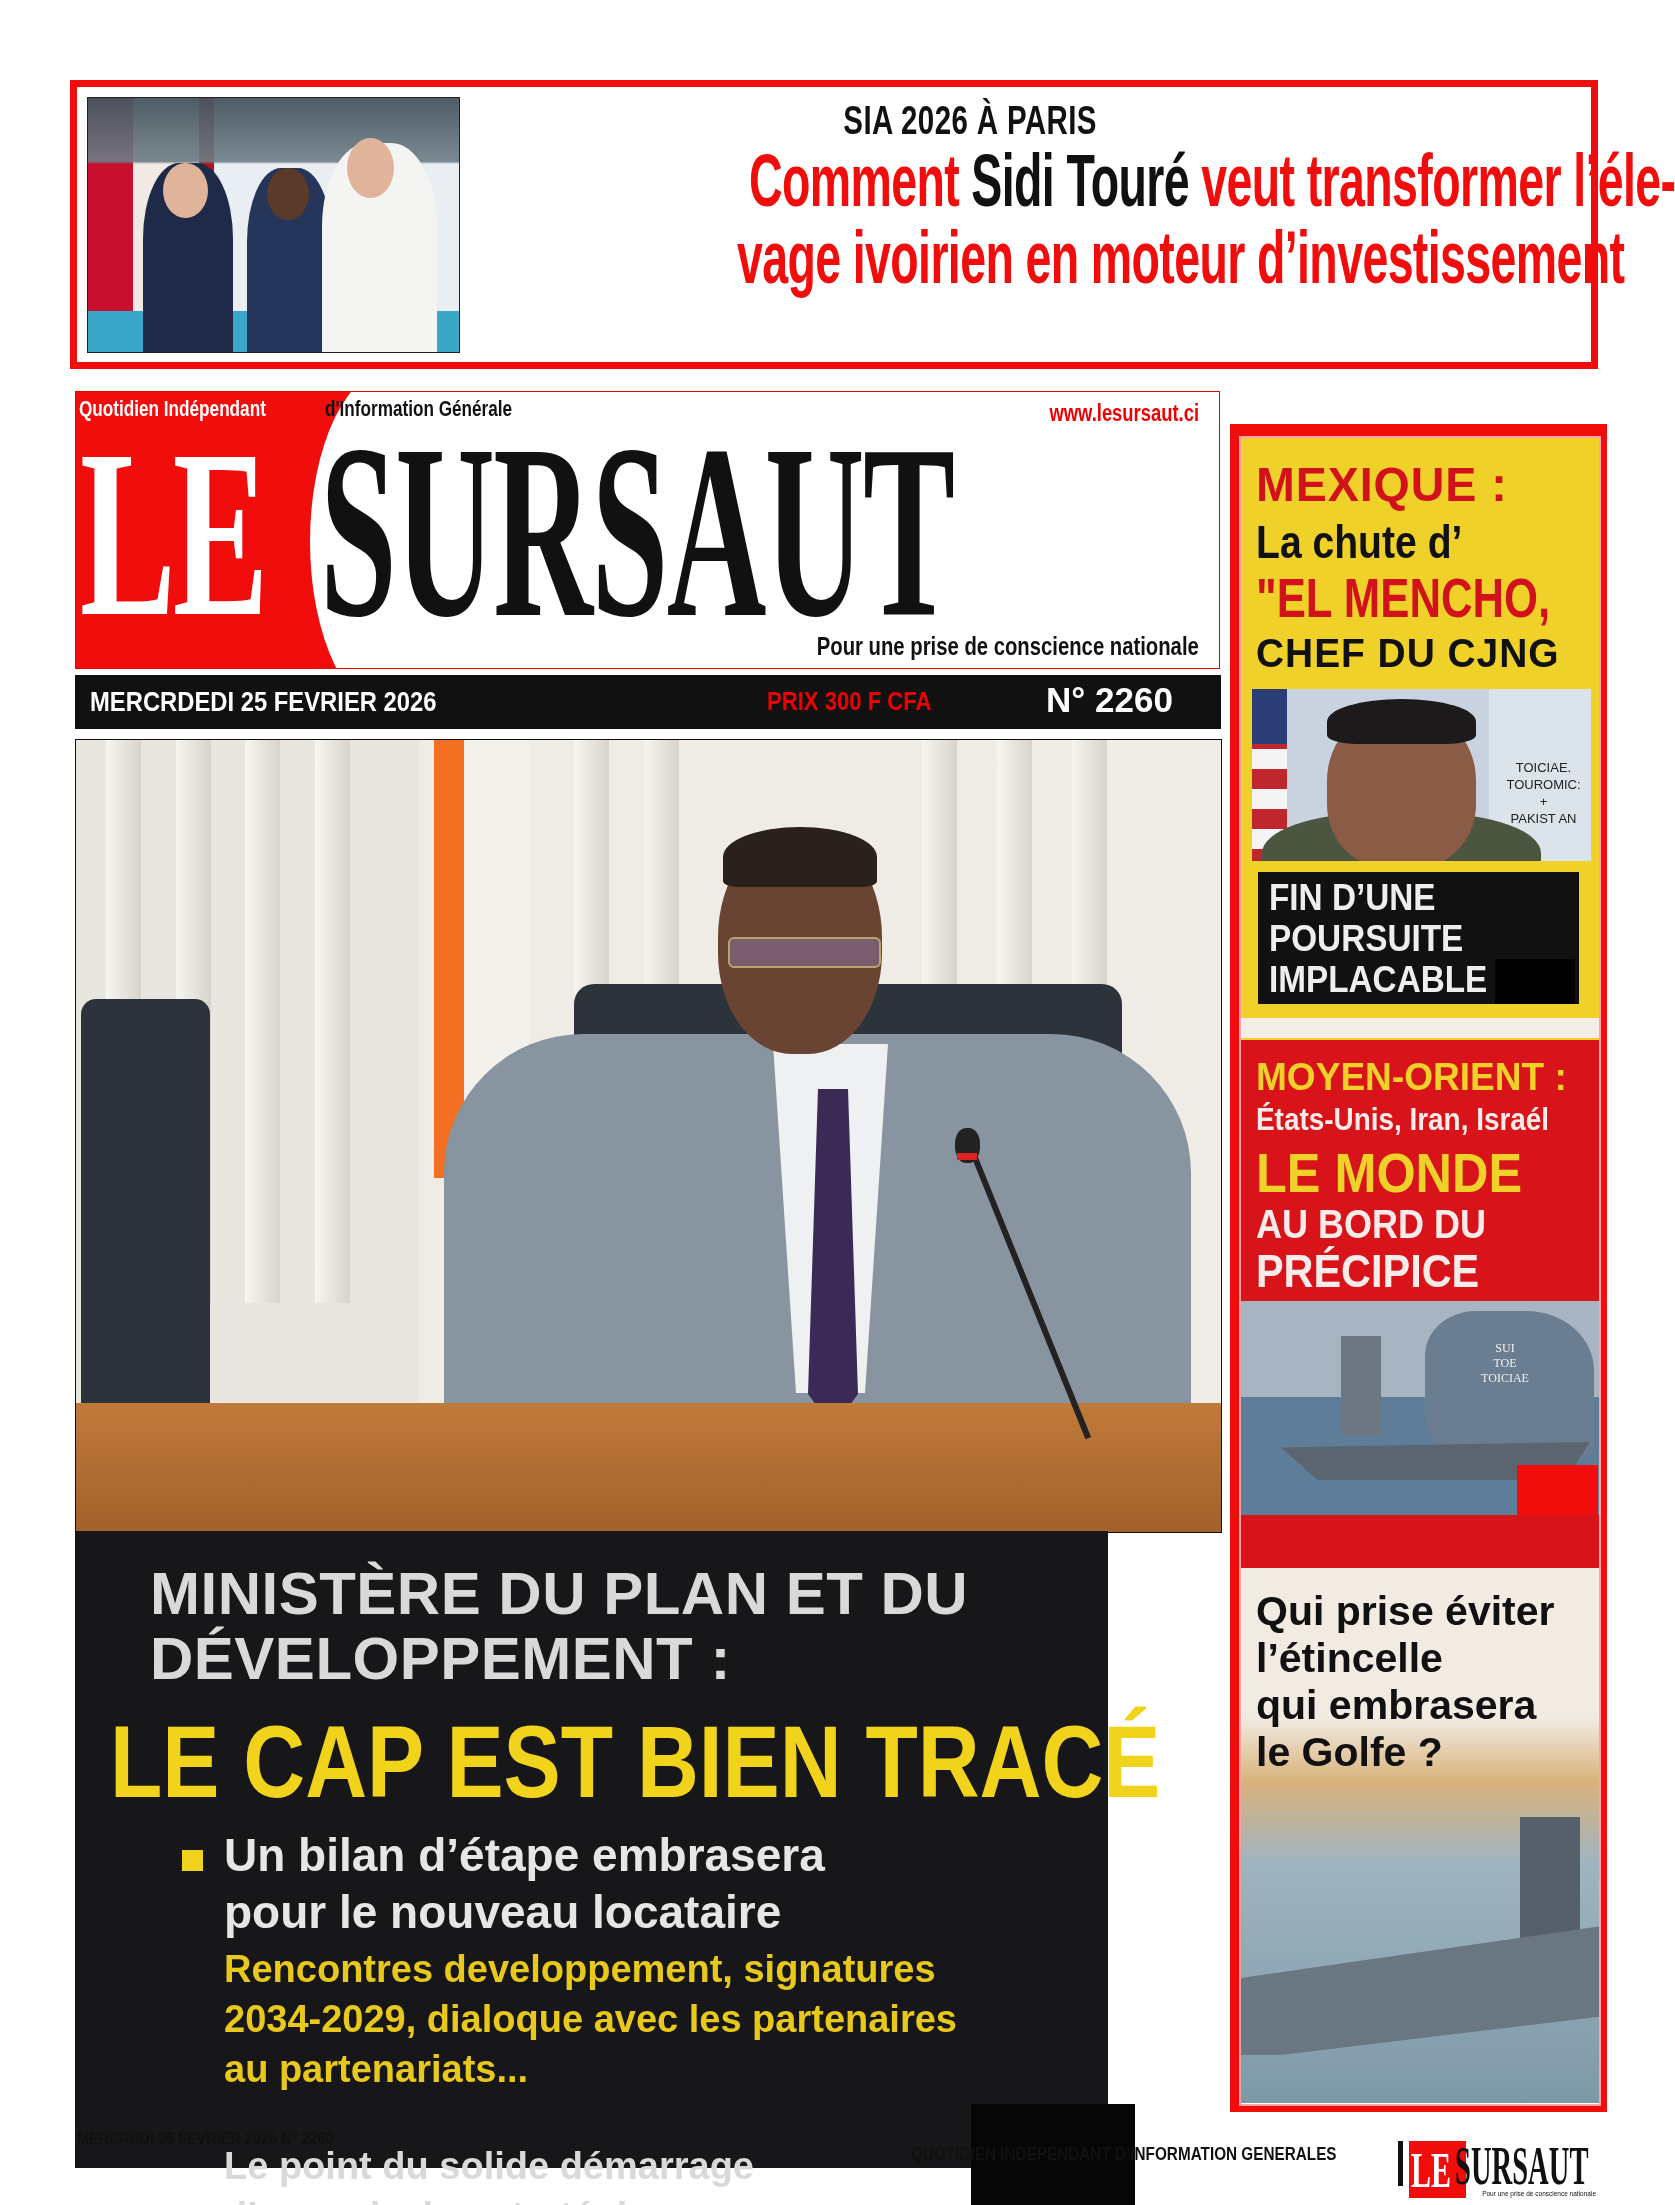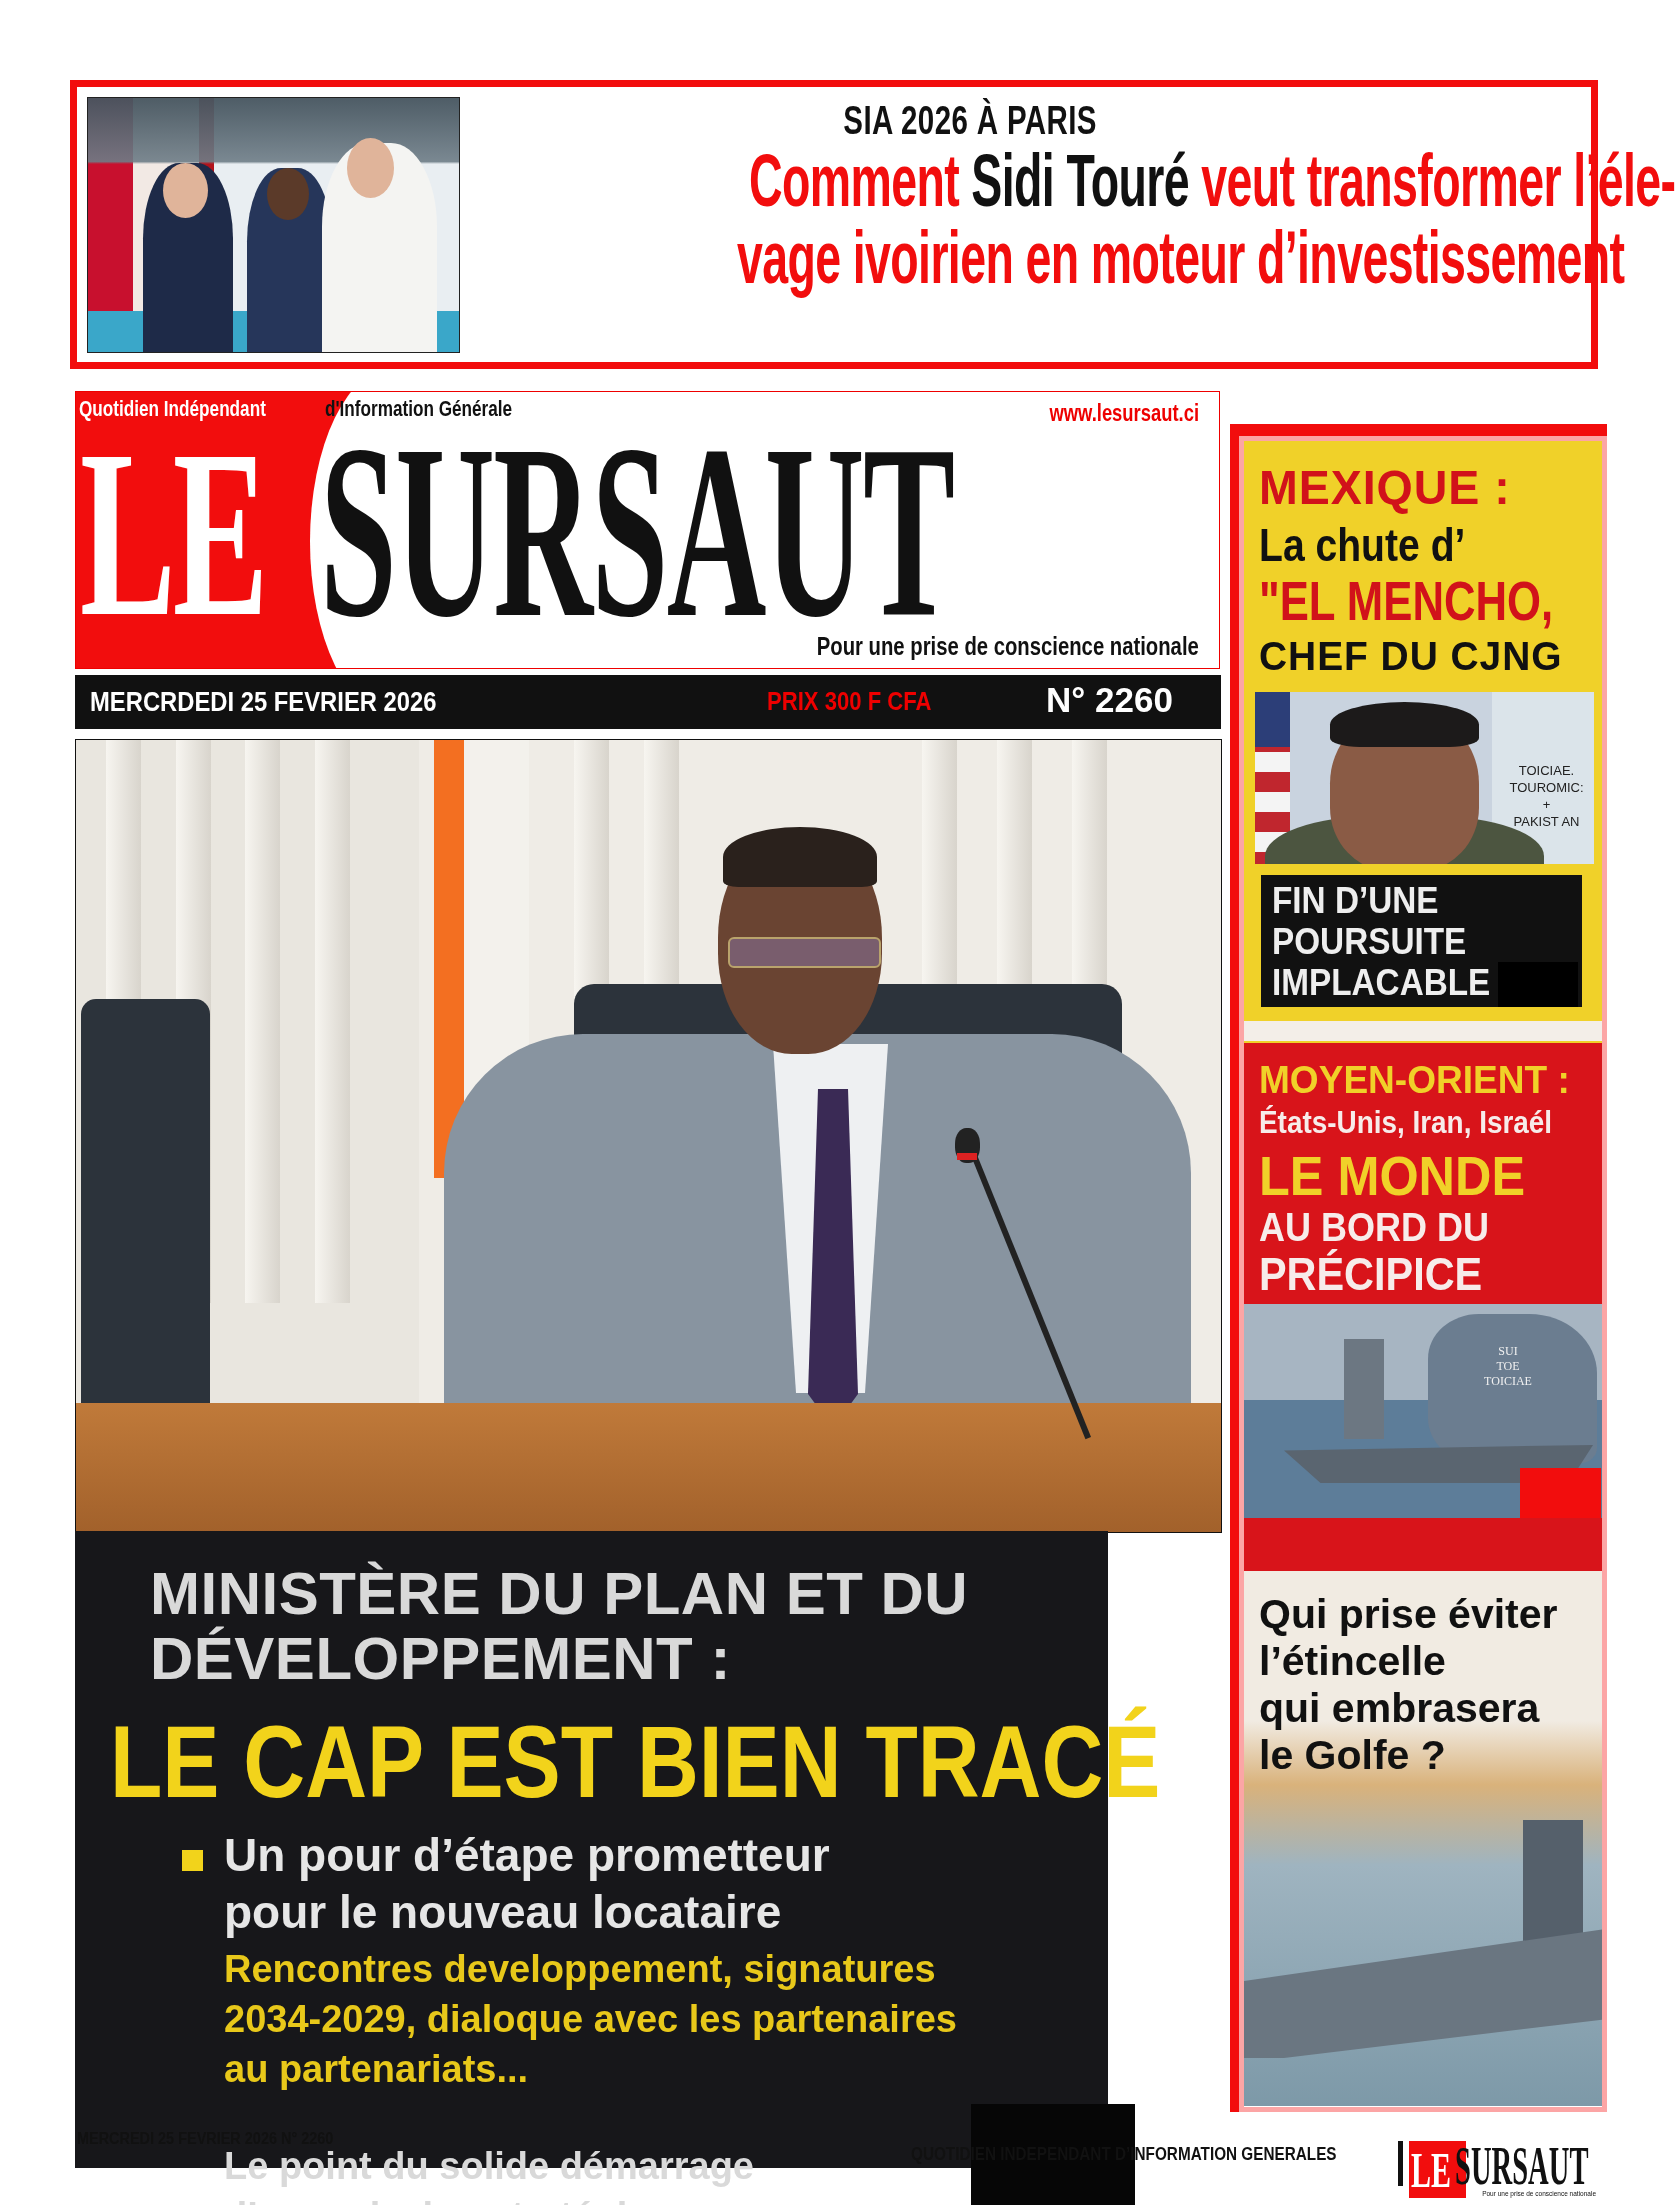--- a/index.html
+++ b/index.html
@@ -61,21 +61,21 @@
   #story-kicker { left:75px; top:30px; font-size:60px; line-height:65px; font-weight:bold; color:#d9d9d9; letter-spacing:0.5px; }
   #story-title { left:35px; top:179px; font-size:102px; line-height:105px; font-weight:bold; color:#f2d31b; transform:scaleX(0.84); transform-origin:left; white-space:nowrap; }
   #bullet-square { left:107px; top:319px; width:21px; height:21px; background:#f2d31b; }
   #story-sub { left:149px; top:296px; font-size:46px; line-height:57px; font-weight:bold; color:#e6e6e6; }
   #story-detail { left:149px; top:413px; font-size:38px; line-height:50px; font-weight:bold; color:#e8c81a; }
   #story-point { left:149px; top:610px; font-size:38px; line-height:50px; font-weight:bold; color:#d9d9d9; }
   #story-redact { left:896px; top:573px; width:164px; height:149px; background:#060606; }
 
   
   #side { left:1230px; top:424px; width:377px; height:1688px; background:#f20d0d; }
-  #side-inner { left:9px; top:12.4px; width:358px; height:1666px; background:#fff; border:5px solid #fca5a5; overflow:hidden; }
+  #side-inner { left:9px; top:12.4px; width:358px; height:1666px; background:#fff; border:2px solid #fca5a5; overflow:hidden; }
 
   #mx { left:0; top:0; width:358px; height:677px; background:#f0d129; }
   #mx-kicker { left:15px; top:17.4px; font-size:49px; font-weight:900; color:#d1121a; letter-spacing:1px; transform:scaleX(0.95); transform-origin:left; white-space:nowrap; }
   #mx-line2 { left:15px; top:77px; font-size:46px; font-weight:bold; color:#111; transform:scaleX(0.85); transform-origin:left; white-space:nowrap; }
   #mx-line3 { left:15px; top:127px; font-size:56px; font-weight:bold; color:#d1121a; transform:scaleX(0.78); transform-origin:left; white-space:nowrap; }
   #mx-line4 { left:15px; top:192px; font-size:41px; font-weight:bold; color:#111; letter-spacing:1px; transform:scaleX(0.95); transform-origin:left; white-space:nowrap; }
   #mx-photo { left:11px; top:251px; width:339px; height:172px; background:linear-gradient(90deg,#c9d3df 0 70%,#dbe4ea 70% 100%); overflow:hidden; }
   #mx-flag { position:absolute; left:0; top:0; width:35px; height:172px; background:repeating-linear-gradient(180deg,#c0262e 0 20px,#f4f4f4 20px 40px); }
   #mx-flag-blue { position:absolute; left:0; top:0; width:35px; height:55px; background:#2c3e78; }
   #mx-face { position:absolute; left:75px; top:20px; width:149px; height:159px; background:#8a5b45; border-radius:45% 45% 40% 40%; }
@@ -181,21 +181,21 @@
 </div>
 
 <div id="story-box" class="abs">
   <div id="story-kicker" class="abs">
     <div>MINISTÈRE DU PLAN ET DU</div>
     <div>DÉVELOPPEMENT :</div>
   </div>
   <div id="story-title" class="abs">LE CAP EST BIEN TRACÉ</div>
   <div id="bullet-square" class="abs"></div>
   <div id="story-sub" class="abs">
-    <div>Un pour d’étape prometteur</div>
+    <div>Un bilan d’étape embrasera</div>
     <div>pour le nouveau locataire</div>
   </div>
   <div id="story-detail" class="abs">
     <div>Rencontres developpement, signatures</div>
     <div>2034-2029, dialoque avec les partenaires</div>
     <div>au partenariats...</div>
   </div>
   <div id="story-point" class="abs">
     <div>Le point du solide démarrage</div>
     <div>d’une mission stratégique</div>

